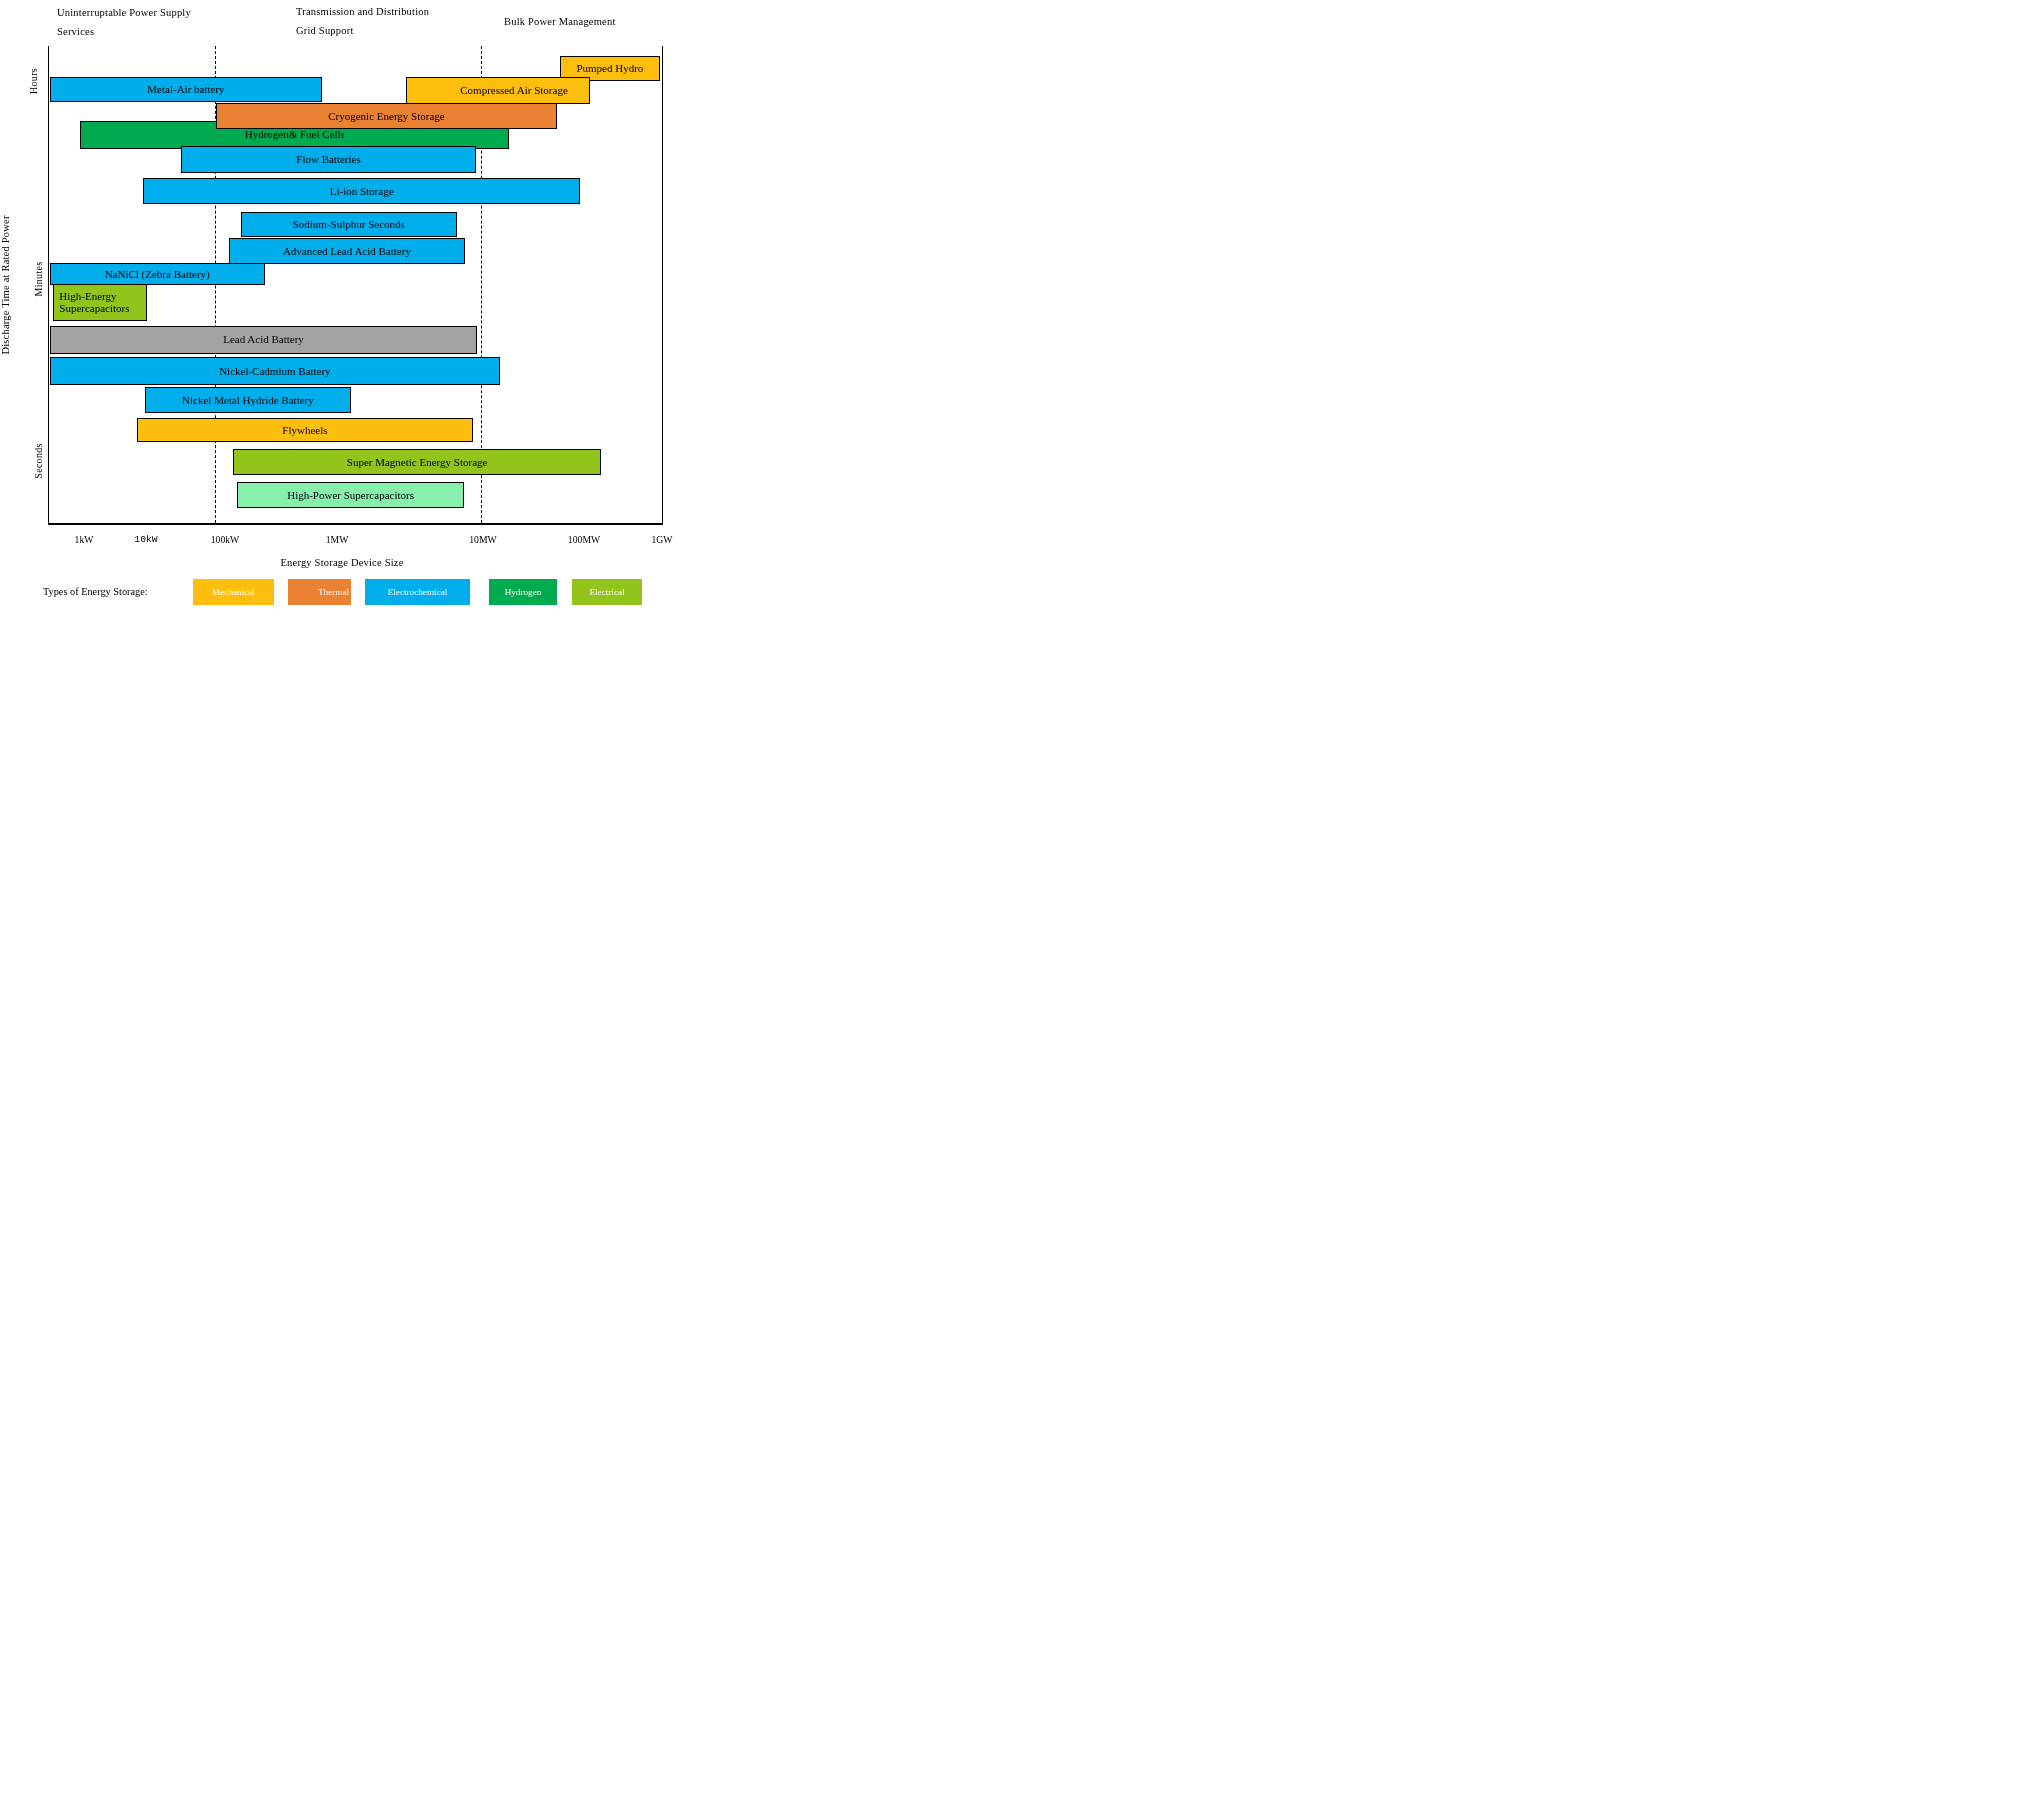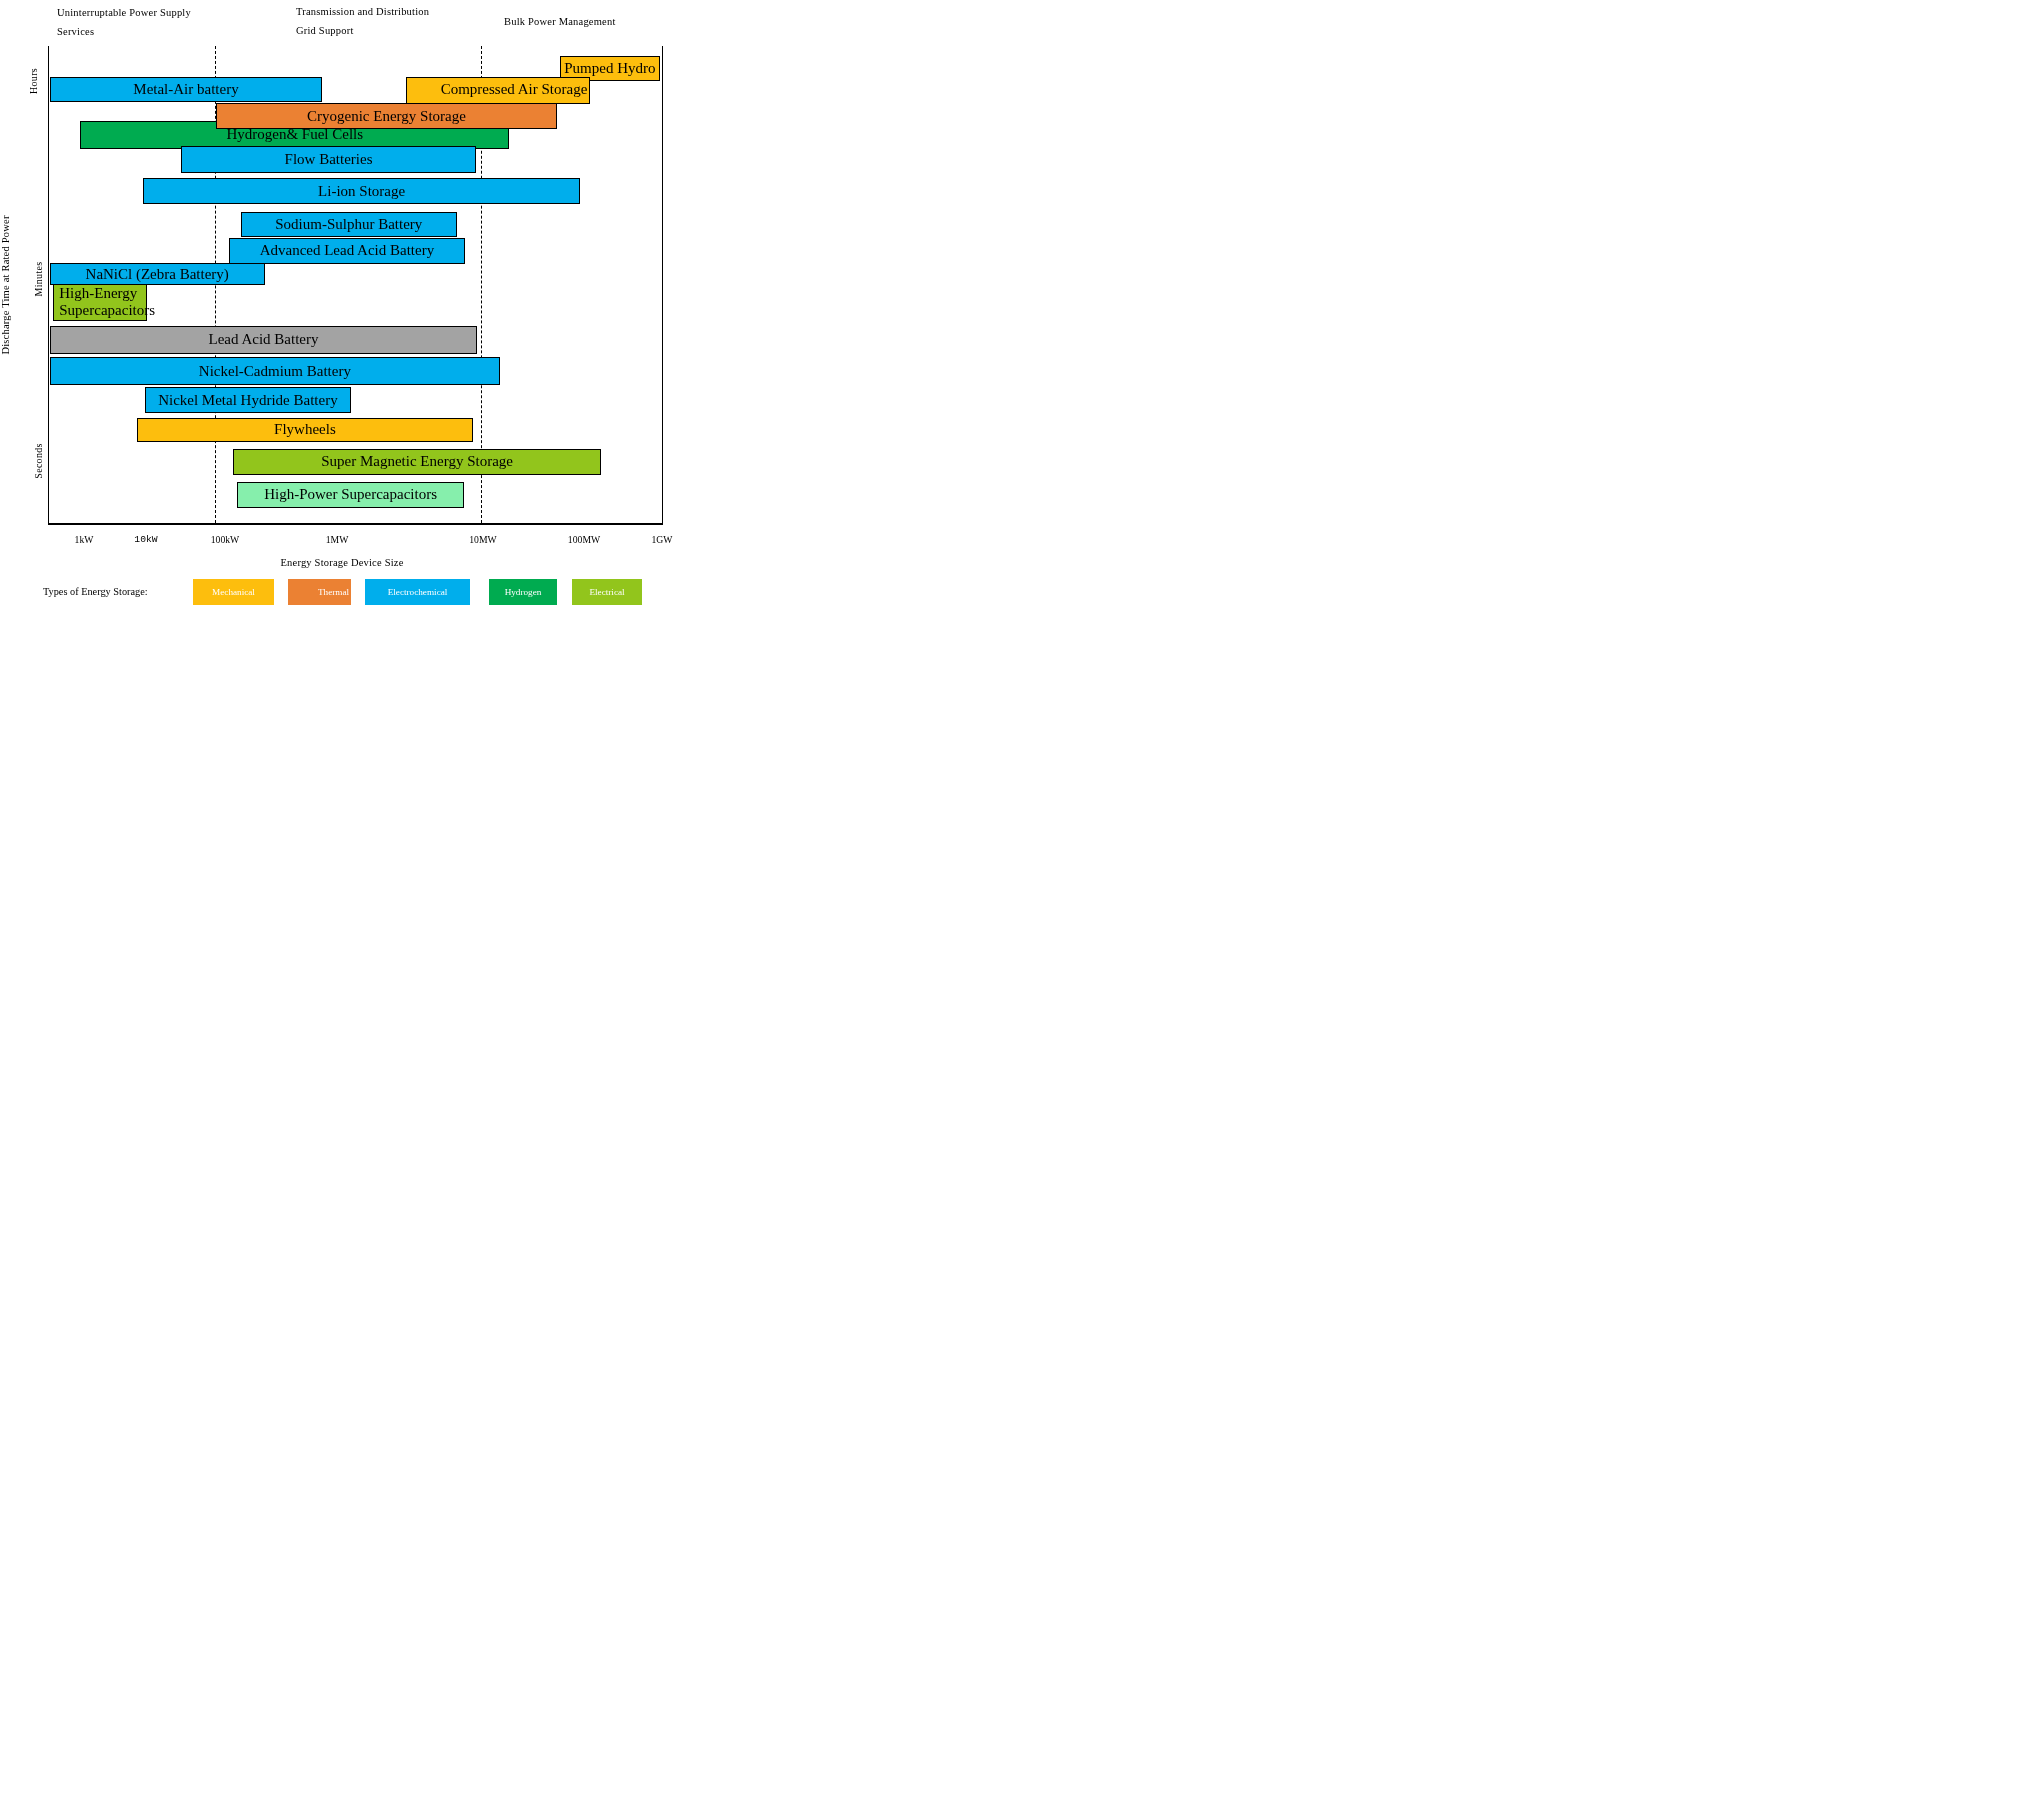--- a/index.html
+++ b/index.html
@@ -11,21 +11,21 @@
   #hdr-ups{left:57px;top:3.3px;width:183px;}
   #hdr-tdg{left:296px;top:2.2px;width:183px;}
   #hdr-bpm{left:504px;top:12.2px;width:177px;}
 
   #plot{position:absolute;left:48px;top:46px;width:613px;height:477px;
     border-left:1.1px solid #000;border-right:1.1px solid #000;border-bottom:2.2px solid #000;}
   .dashline{position:absolute;top:0;bottom:0;width:0;border-left:1.1px dashed #000;}
 
   .bar{position:absolute;box-sizing:border-box;border:0.9px solid #000;
     display:flex;align-items:center;justify-content:center;
-    font-size:15px;text-align:center;line-height:1.15;}
+    font-size:11px;text-align:center;line-height:1.15;}
   .bar.left-align{justify-content:flex-start;text-align:left;padding-left:5px;}
 
   .band-label{position:absolute;left:21px;transform:translateY(-50%) rotate(-90deg);
     transform-origin:center;font-size:10px;letter-spacing:0.3px;}
   #y-title{position:absolute;left:-2.2px;top:285px;transform:translateY(-50%) rotate(-90deg);
     transform-origin:center;font-size:10.5px;letter-spacing:0.2px;width:144px;margin-left:-65px;
     text-align:center;}
 
   .xtick{position:absolute;transform:translateX(-50%);font-size:9.7px;white-space:nowrap;}
   #x-title{position:absolute;left:342px;top:557px;transform:translateX(-50%);
@@ -66,21 +66,21 @@
       <div class="bar" style="left: 27.2%; width: 55.7%; top: 12%; height: 5.5%; background: rgb(235, 129, 51);">
         <span>Cryogenic Energy Storage</span>
       </div>
       <div class="bar" style="left: 21.6%; width: 48%; top: 21%; height: 5.6%; background: rgb(0, 174, 236);">
         <span>Flow Batteries</span>
       </div>
       <div class="bar" style="left: 15.3%; width: 71.4%; top: 27.7%; height: 5.5%; background: rgb(0, 174, 236);">
         <span>Li-ion Storage</span>
       </div>
       <div class="bar" style="left: 31.3%; width: 35.2%; top: 34.7%; height: 5.3%; background: rgb(0, 174, 236);">
-        <span>Sodium-Sulphur Battery</span>
+        <span>Sodium-Sulphur Seconds</span>
       </div>
       <div class="bar" style="left: 29.4%; width: 38.4%; top: 40.2%; height: 5.6%; background: rgb(0, 174, 236);">
         <span>Advanced Lead Acid Battery</span>
       </div>
       <div class="bar" style="left: 0.1%; width: 35.1%; top: 45.5%; height: 4.7%; background: rgb(0, 174, 236);">
         <span>NaNiCl (Zebra Battery)</span>
       </div>
       <div class="bar left-align" style="left: 0.7%; width: 15.3%; top: 49.9%; height: 7.7%; background: rgb(146, 197, 28);">
         <span>High-Energy<br>Supercapacitors</span>
       </div>

